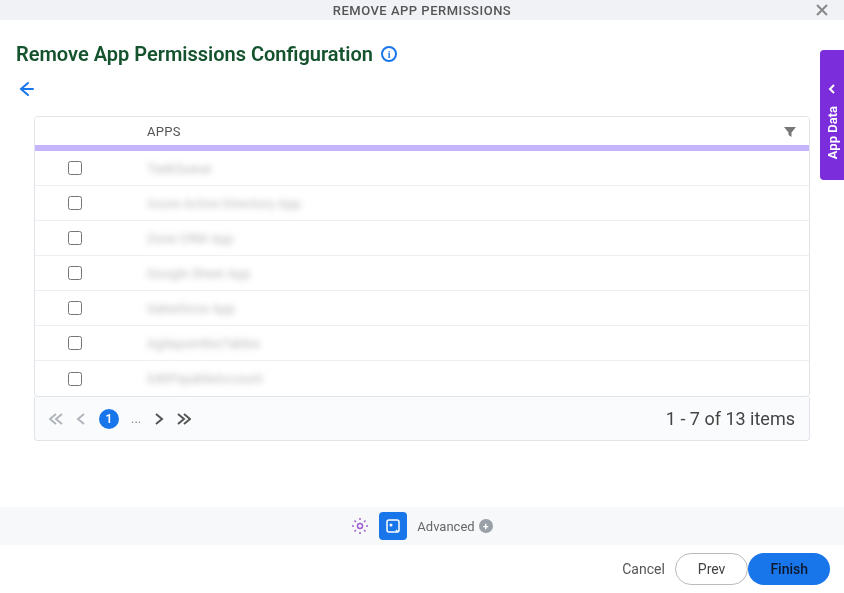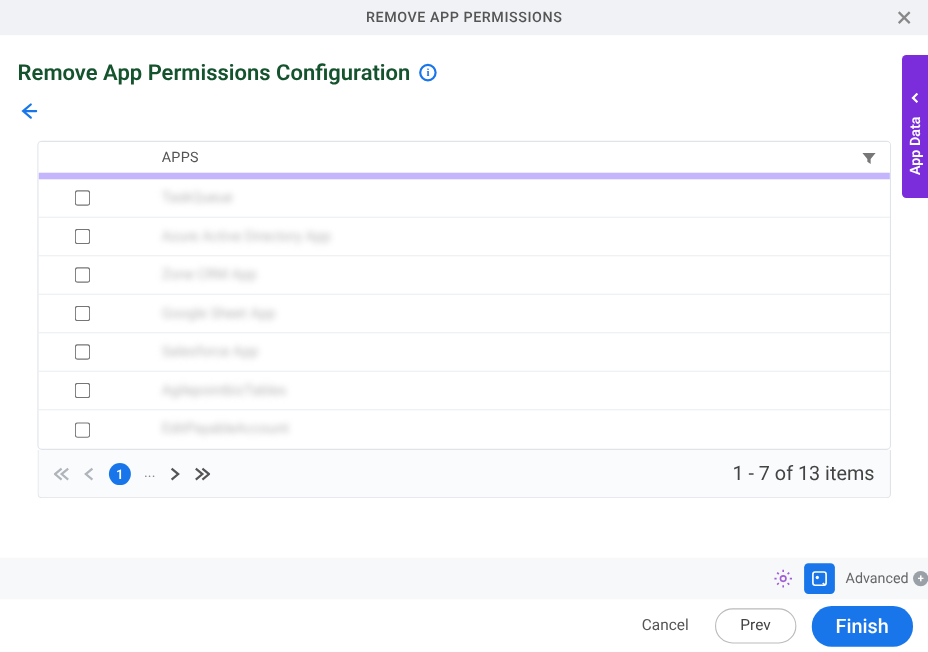--- a/index.html
+++ b/index.html
@@ -1,20 +1,20 @@
 <!DOCTYPE html>
 <html><head>
 <meta charset="utf-8">
 <style>
   * { box-sizing: border-box; margin: 0; padding: 0; font-family: -apple-system, BlinkMacSystemFont, "Segoe UI", Roboto, Arial, sans-serif; }
   body { width: 844px; height: 593px; background: #fff; position: relative; overflow: hidden; }
   
   .modal-header {
     background: #f0f2f5;
-    height: 32px;
+    height: 20px;
     display: flex;
     align-items: center;
     position: relative;
   }
   .modal-title {
     width: 100%;
     text-align: center;
     font-size: 13px;
     letter-spacing: 0.5px;
     color: #555;
@@ -154,21 +154,21 @@
   
   .bottom-bar {
     position: absolute;
     bottom: 48px;
     left: 0;
     right: 0;
     height: 38px;
     background: #f7f8fa;
     display: flex;
     align-items: center;
-    justify-content: flex-end;
+    justify-content: center;
     gap: 10px;
   }
   .gear-icon { color: #a05fd6; width:18px; height:18px; cursor:pointer; }
   .advanced-chip {
     width: 28px;
     height: 28px;
     background: #1976ea;
     border-radius: 4px;
     color: #fff;
     display:flex;
@@ -188,33 +188,32 @@
     display:flex;align-items:center;justify-content:center;font-size:10px;font-weight:bold;
   }
   
   .action-bar {
     position:absolute;
     bottom:0;left:0;right:0;
     height:48px;
     display:flex;
     align-items:center;
     justify-content:flex-end;
-    gap:14px;
     padding-right:14px;
     background:#fff;
   }
   .btn-text {
     background:none;border:none;color:#555;font-size:14px;cursor:pointer;padding:8px 10px;
   }
   .btn-outline {
     background:#fff;border:1px solid #bbb;color:#444;font-size:14px;cursor:pointer;
     padding:7px 22px;border-radius:18px;
   }
   .btn-primary {
-    background:#1976ea;border:none;color:#ffffff;font-size:18px;cursor:pointer;
+    background:#1976ea;border:none;color:#0f172a;font-size:14px;cursor:pointer;
     padding:8px 22px;border-radius:18px;font-weight:500;
   }
   
   .side-tab {
     position:absolute;
     right:0;
     top:50px;
     width:24px;
     height:130px;
     background:#7b2cdb;

